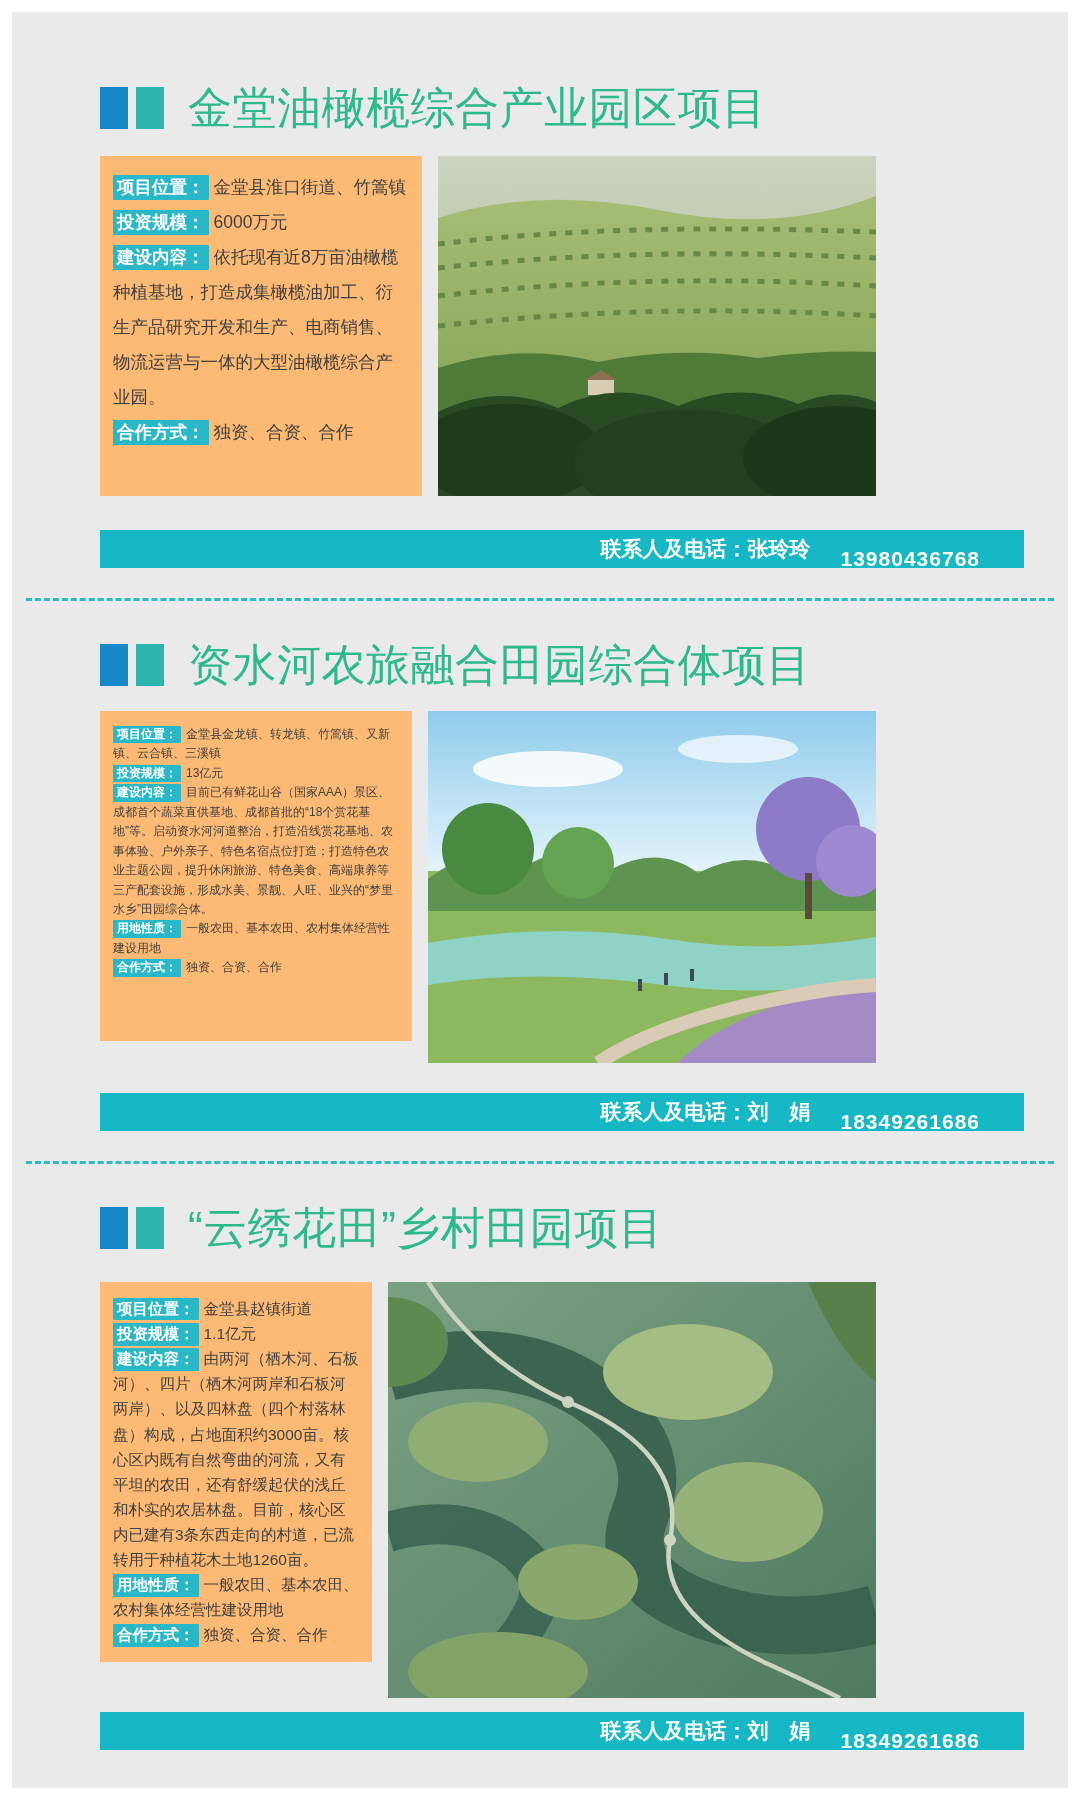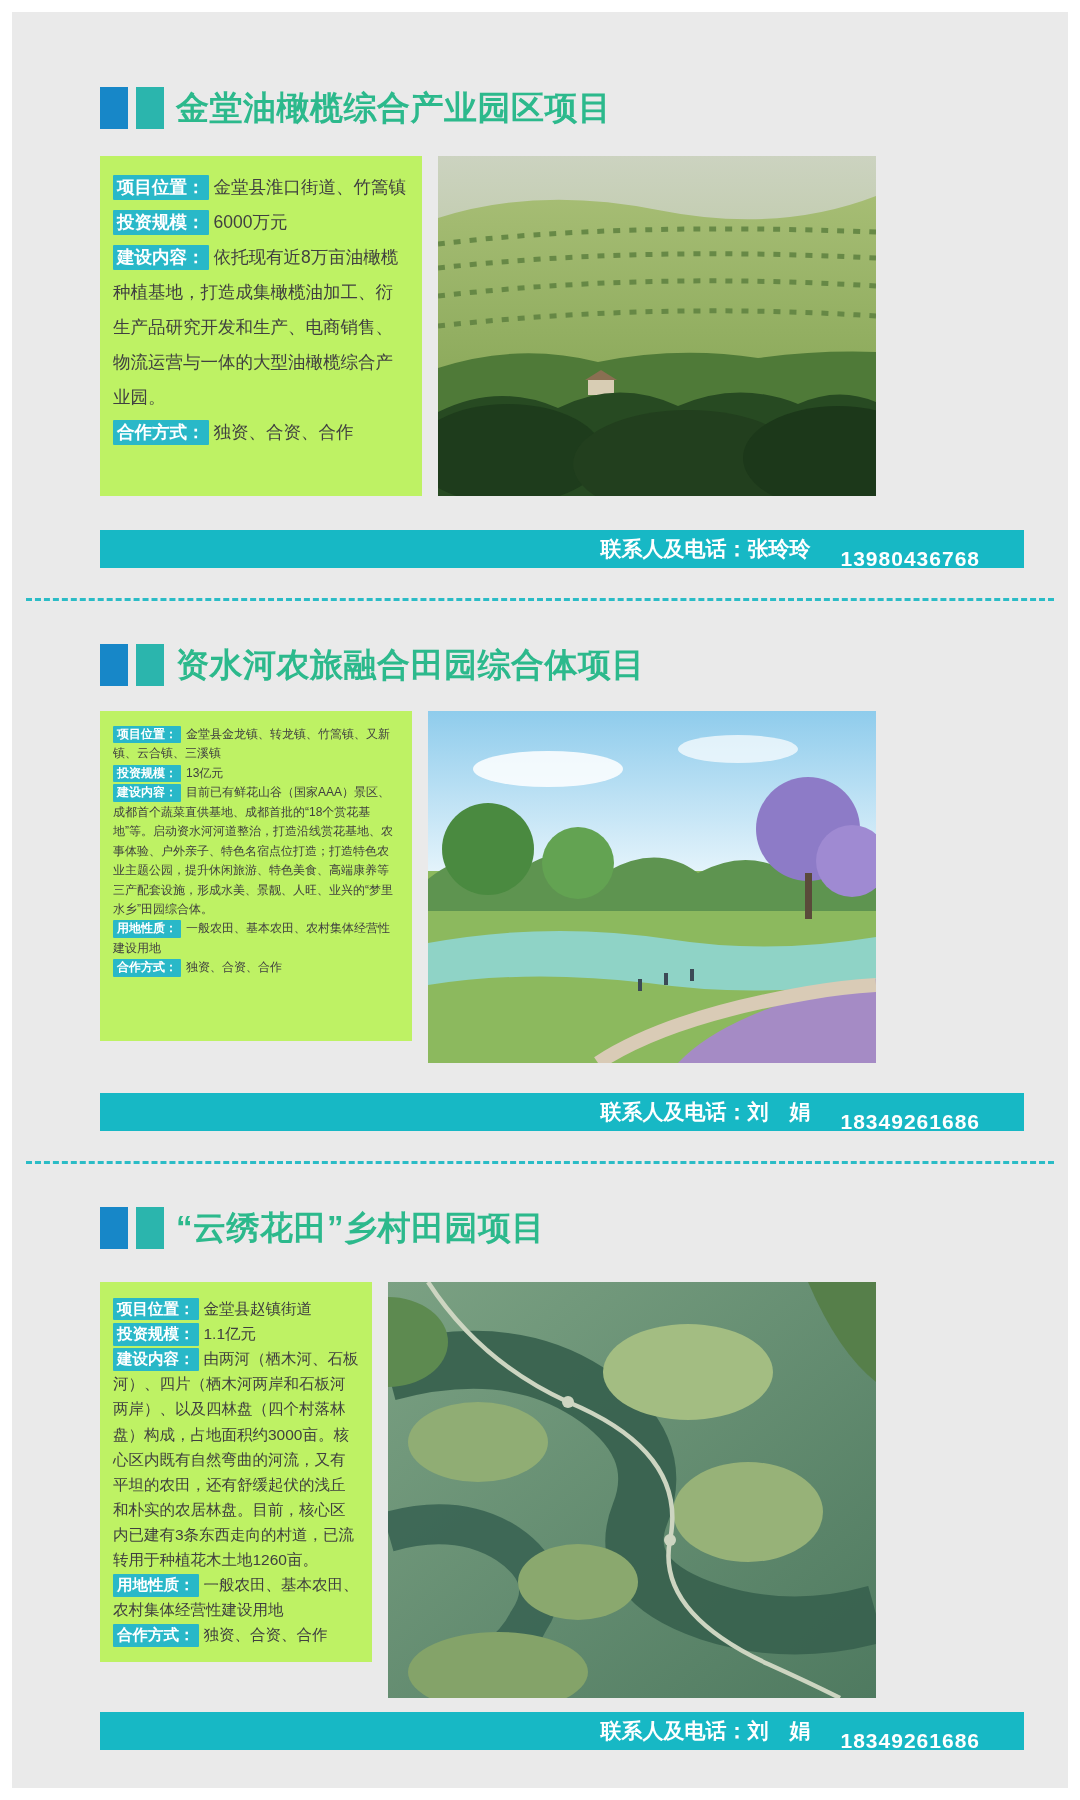--- a/index.html
+++ b/index.html
@@ -5,26 +5,26 @@
   html,body{margin:0;padding:0;background:#ffffff;}
   body{width:1080px;height:1800px;font-family:"Liberation Sans","DejaVu Sans",sans-serif;}
   .page{width:1056px;height:1776px;margin:12px;background:#eaeaea;overflow:hidden;box-sizing:border-box;}
   .section{padding-left:88px;}
   .title-row{display:flex;align-items:center;gap:12px;height:48px;}
   .sec1 .title-row{padding-top:72px;}
   .sec2 .title-row,.sec3 .title-row{padding-top:10px;}
   .sq{display:inline-block;width:28px;height:42px;}
   .sq-b{background:#1787c8;}
   .sq-t{background:#2bb5ad;margin-left:-4px;}
-  .title{margin:0;font-size:33px;font-weight:bold;color:#2cb98c;letter-spacing:0.5px;}
+  .title{margin:12px;font-size:44px;font-weight:normal;color:#2cb98c;letter-spacing:0.5px;}
   .content-row{display:flex;gap:16px;align-items:flex-start;}
   .sec1 .content-row{margin-top:24px;}
   .sec2 .content-row{margin-top:22px;}
   .sec3 .content-row{margin-top:30px;}
-  .info-box{background:#bef264;box-sizing:border-box;color:#404040;padding:14px 13px;}
+  .info-box{background:#fdba74;box-sizing:border-box;color:#404040;padding:14px 13px;}
   .sec1 .info-box{width:322px;min-height:340px;font-size:17.5px;line-height:2.0;}
   .sec2 .info-box{width:312px;min-height:330px;font-size:12px;line-height:1.62;}
   .sec3 .info-box{width:272px;min-height:330px;font-size:15.5px;line-height:1.62;}
   .field{margin:0;}
   .chip{display:inline-block;background:#29b8c8;color:#ffffff;font-weight:bold;padding:0 4px;margin-right:5px;line-height:1.45;border-radius:1px;}
   .photo{display:block;flex:none;}
   .sec1 .photo{width:438px;height:340px;}
   .sec2 .photo{width:448px;height:352px;}
   .sec3 .photo{width:488px;height:416px;}
   .photo svg{width:100%;height:100%;display:block;}

